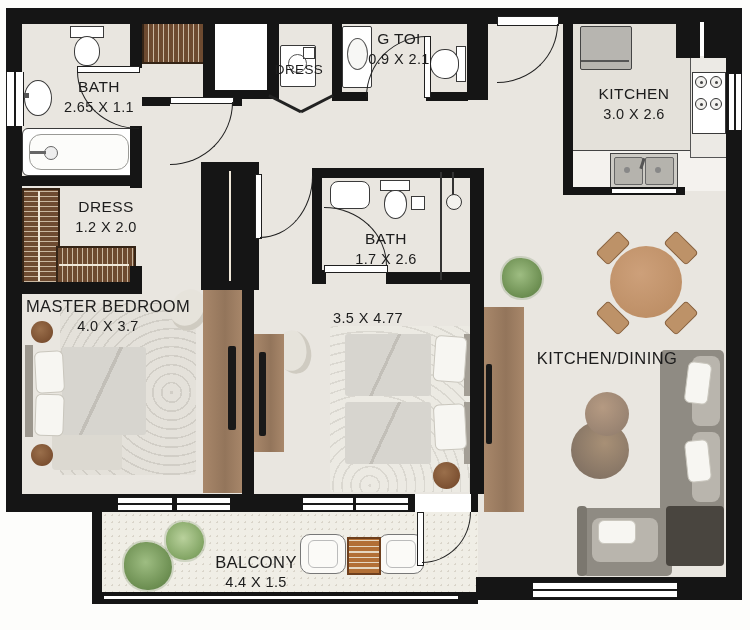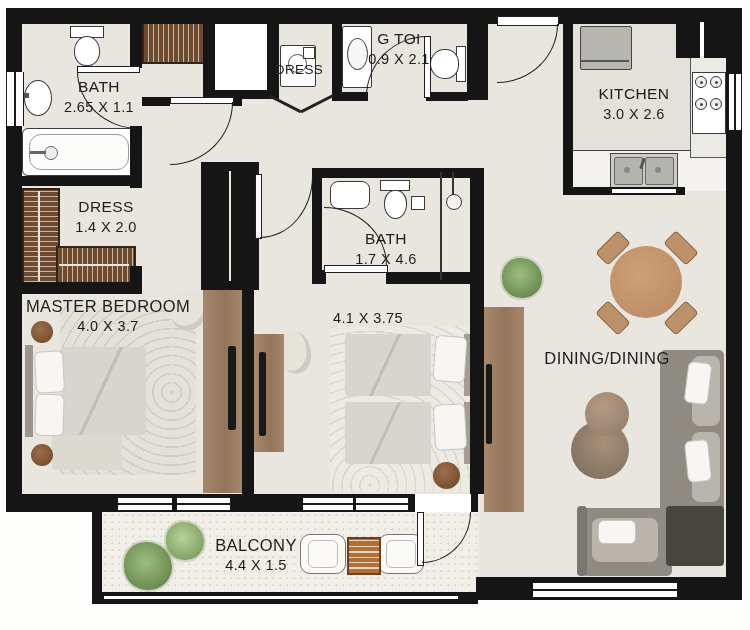--- a/index.html
+++ b/index.html
@@ -224,45 +224,45 @@
   <div class="abs" style="left:378px;top:534px;width:44px;height:38px;background:#fbfaf7;border:1.5px solid #777;border-radius:10px;z-index:4"></div>
   <div class="abs" style="left:386px;top:540px;width:28px;height:26px;border:1px solid #bbb;border-radius:6px;z-index:5"></div>
   <div class="abs" style="left:347px;top:537px;width:30px;height:34px;background:repeating-linear-gradient(0deg,#b26f35 0 4px,#e5d7c0 4px 5.5px);border:2px solid #6e3f1d;z-index:4"></div>
 
   <div class="lbl" style="left:99px;top:97px">
     <div class="lname">BATH</div>
     <div class="ldim">2.65 X 1.1</div>
   </div>
   <div class="lbl" style="left:106px;top:217px">
     <div class="lname">DRESS</div>
-    <div class="ldim">1.4 X 2.0</div>
+    <div class="ldim">1.2 X 2.0</div>
   </div>
   <div class="lbl big" style="left:108px;top:316px">
     <div class="lname">MASTER BEDROOM</div>
     <div class="ldim">4.0 X 3.7</div>
   </div>
   <div class="lbl sm" style="left:299px;top:70px">
     <div class="lname">DRESS</div>
   </div>
   <div class="lbl" style="left:399px;top:49px">
     <div class="lname">G TOI</div>
     <div class="ldim">0.9 X 2.1</div>
   </div>
   <div class="lbl" style="left:634px;top:104px">
     <div class="lname">KITCHEN</div>
     <div class="ldim">3.0 X 2.6</div>
   </div>
   <div class="lbl" style="left:386px;top:249px">
     <div class="lname">BATH</div>
-    <div class="ldim">1.7 X 4.6</div>
+    <div class="ldim">1.7 X 2.6</div>
   </div>
   <div class="lbl big" style="left:368px;top:319px">
-    <div class="ldim">4.1 X 3.75</div>
+    <div class="ldim">3.5 X 4.77</div>
   </div>
   <div class="lbl big" style="left:607px;top:358px">
-    <div class="lname">DINING/DINING</div>
-  </div>
-  <div class="lbl big" style="left:256px;top:555px">
+    <div class="lname">KITCHEN/DINING</div>
+  </div>
+  <div class="lbl big" style="left:256px;top:572px">
     <div class="lname">BALCONY</div>
     <div class="ldim">4.4 X 1.5</div>
   </div>
 
 </div>
 
 </body></html>

